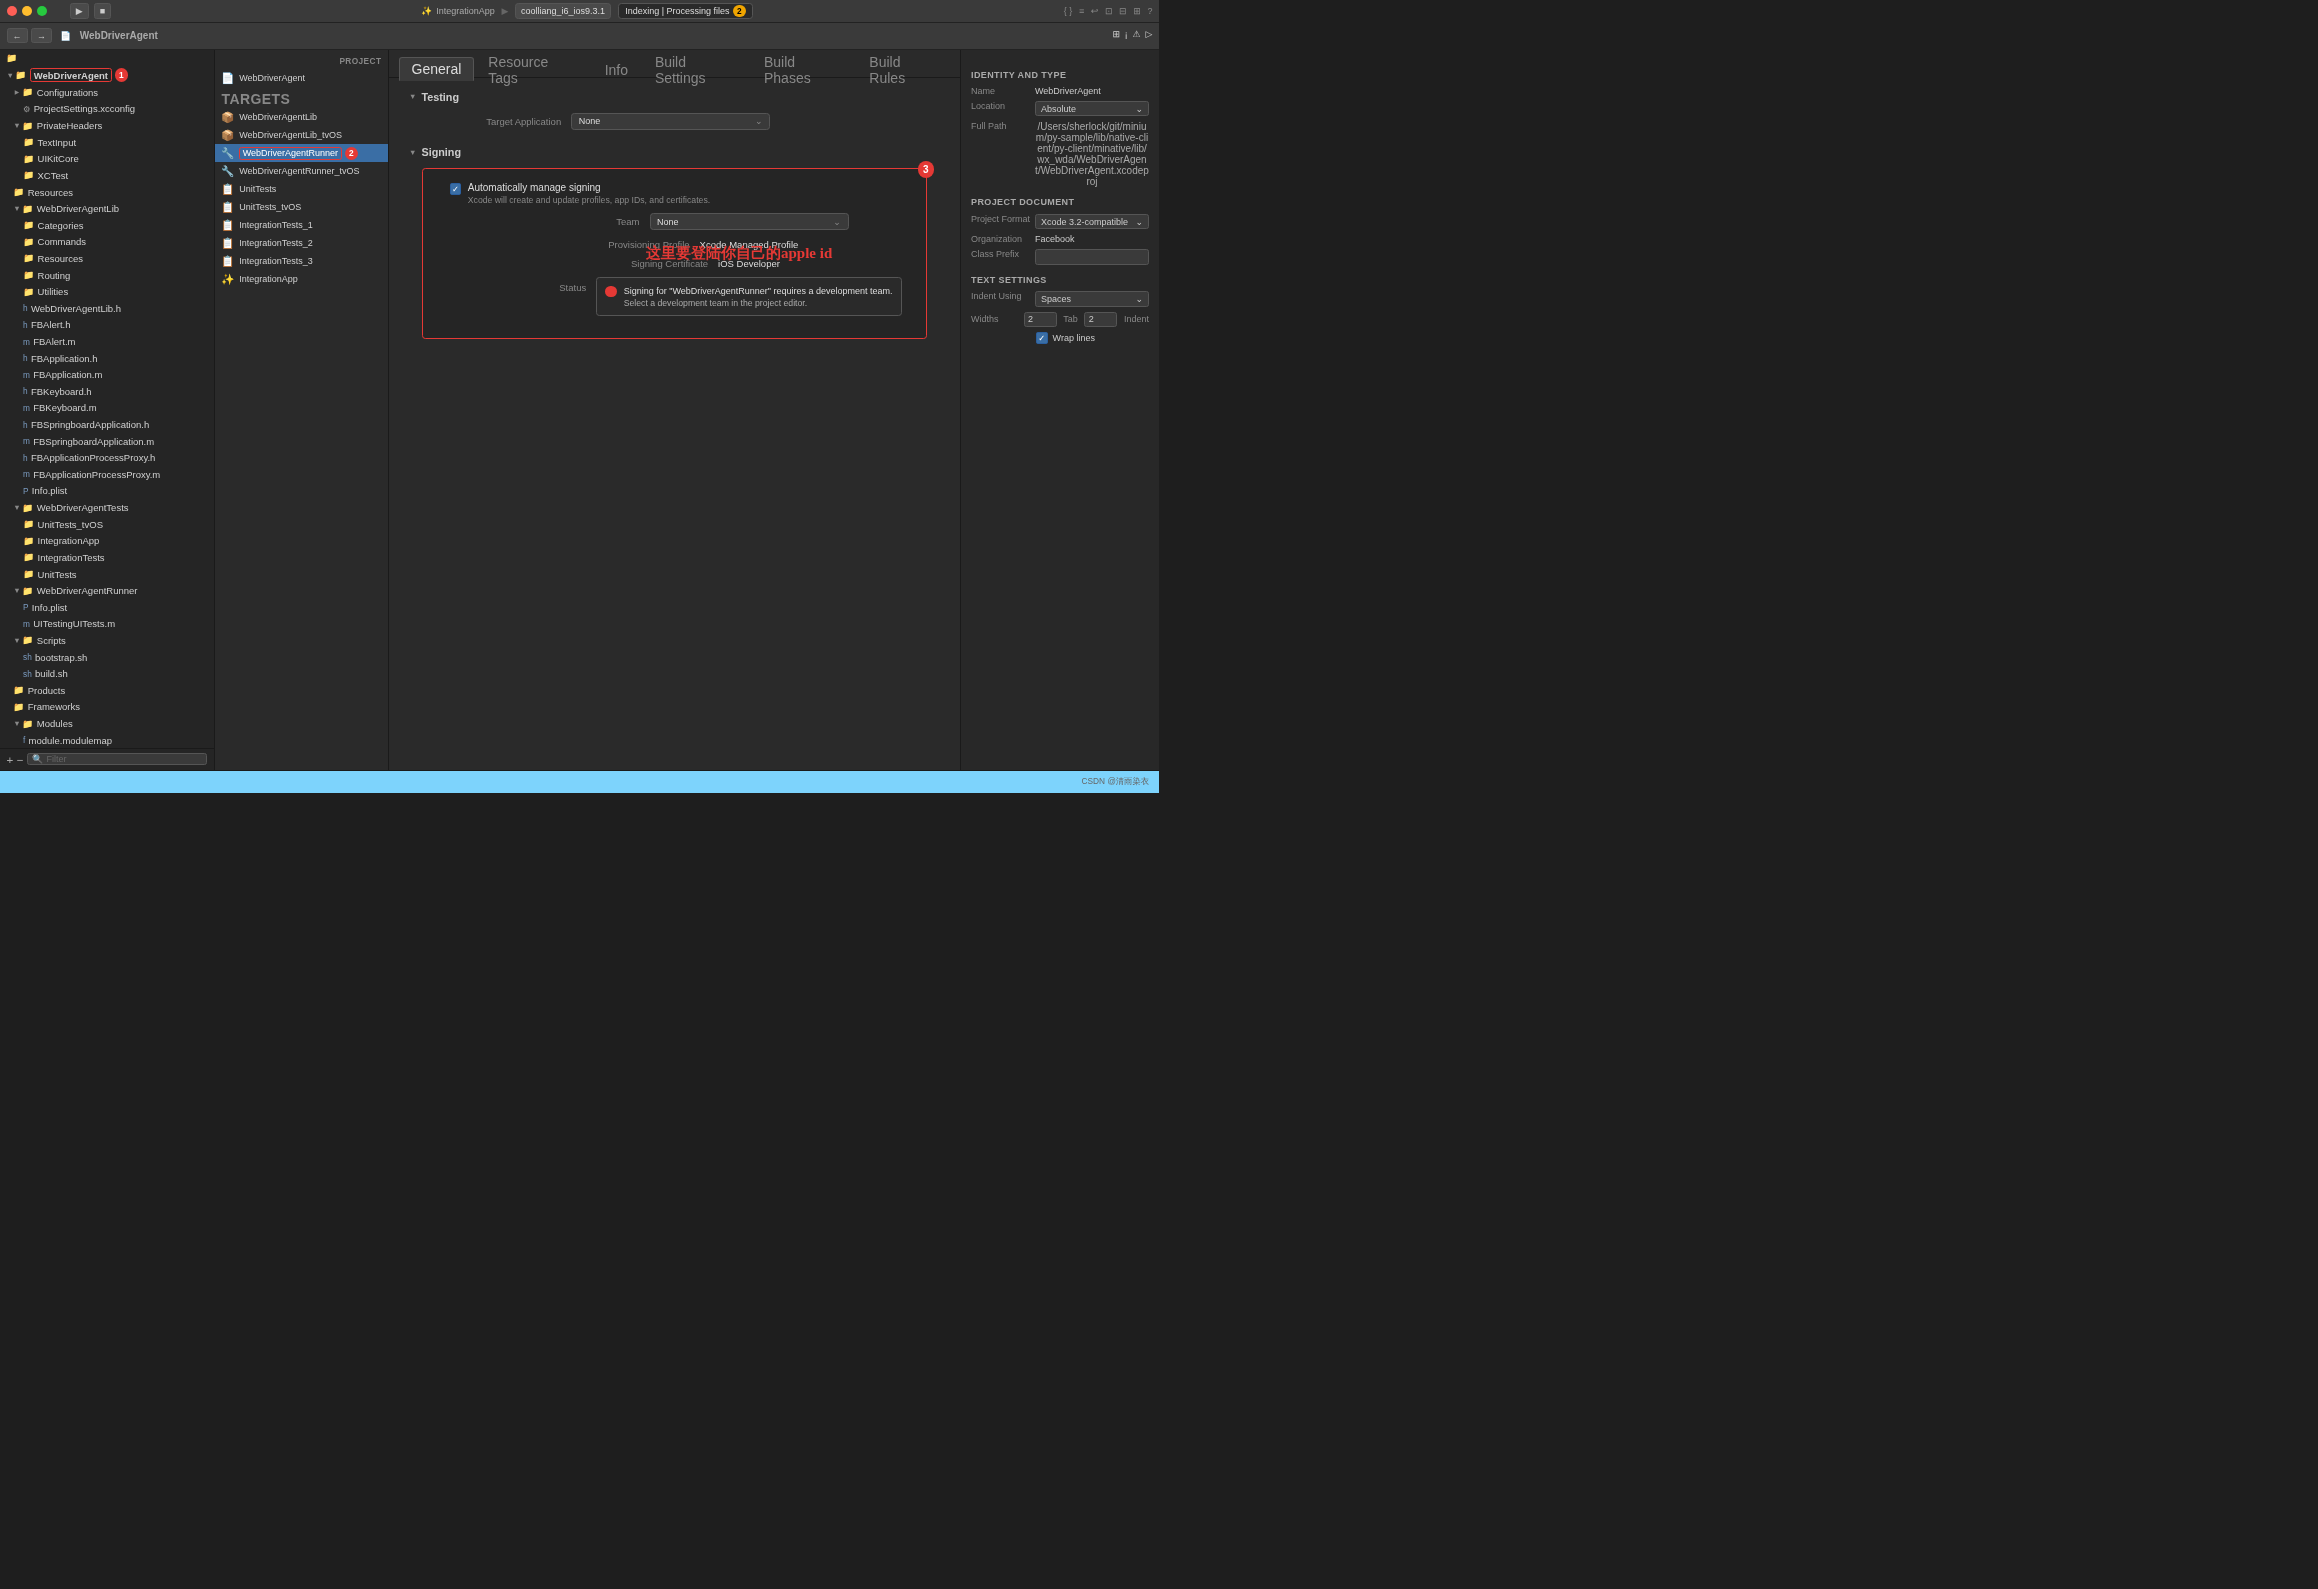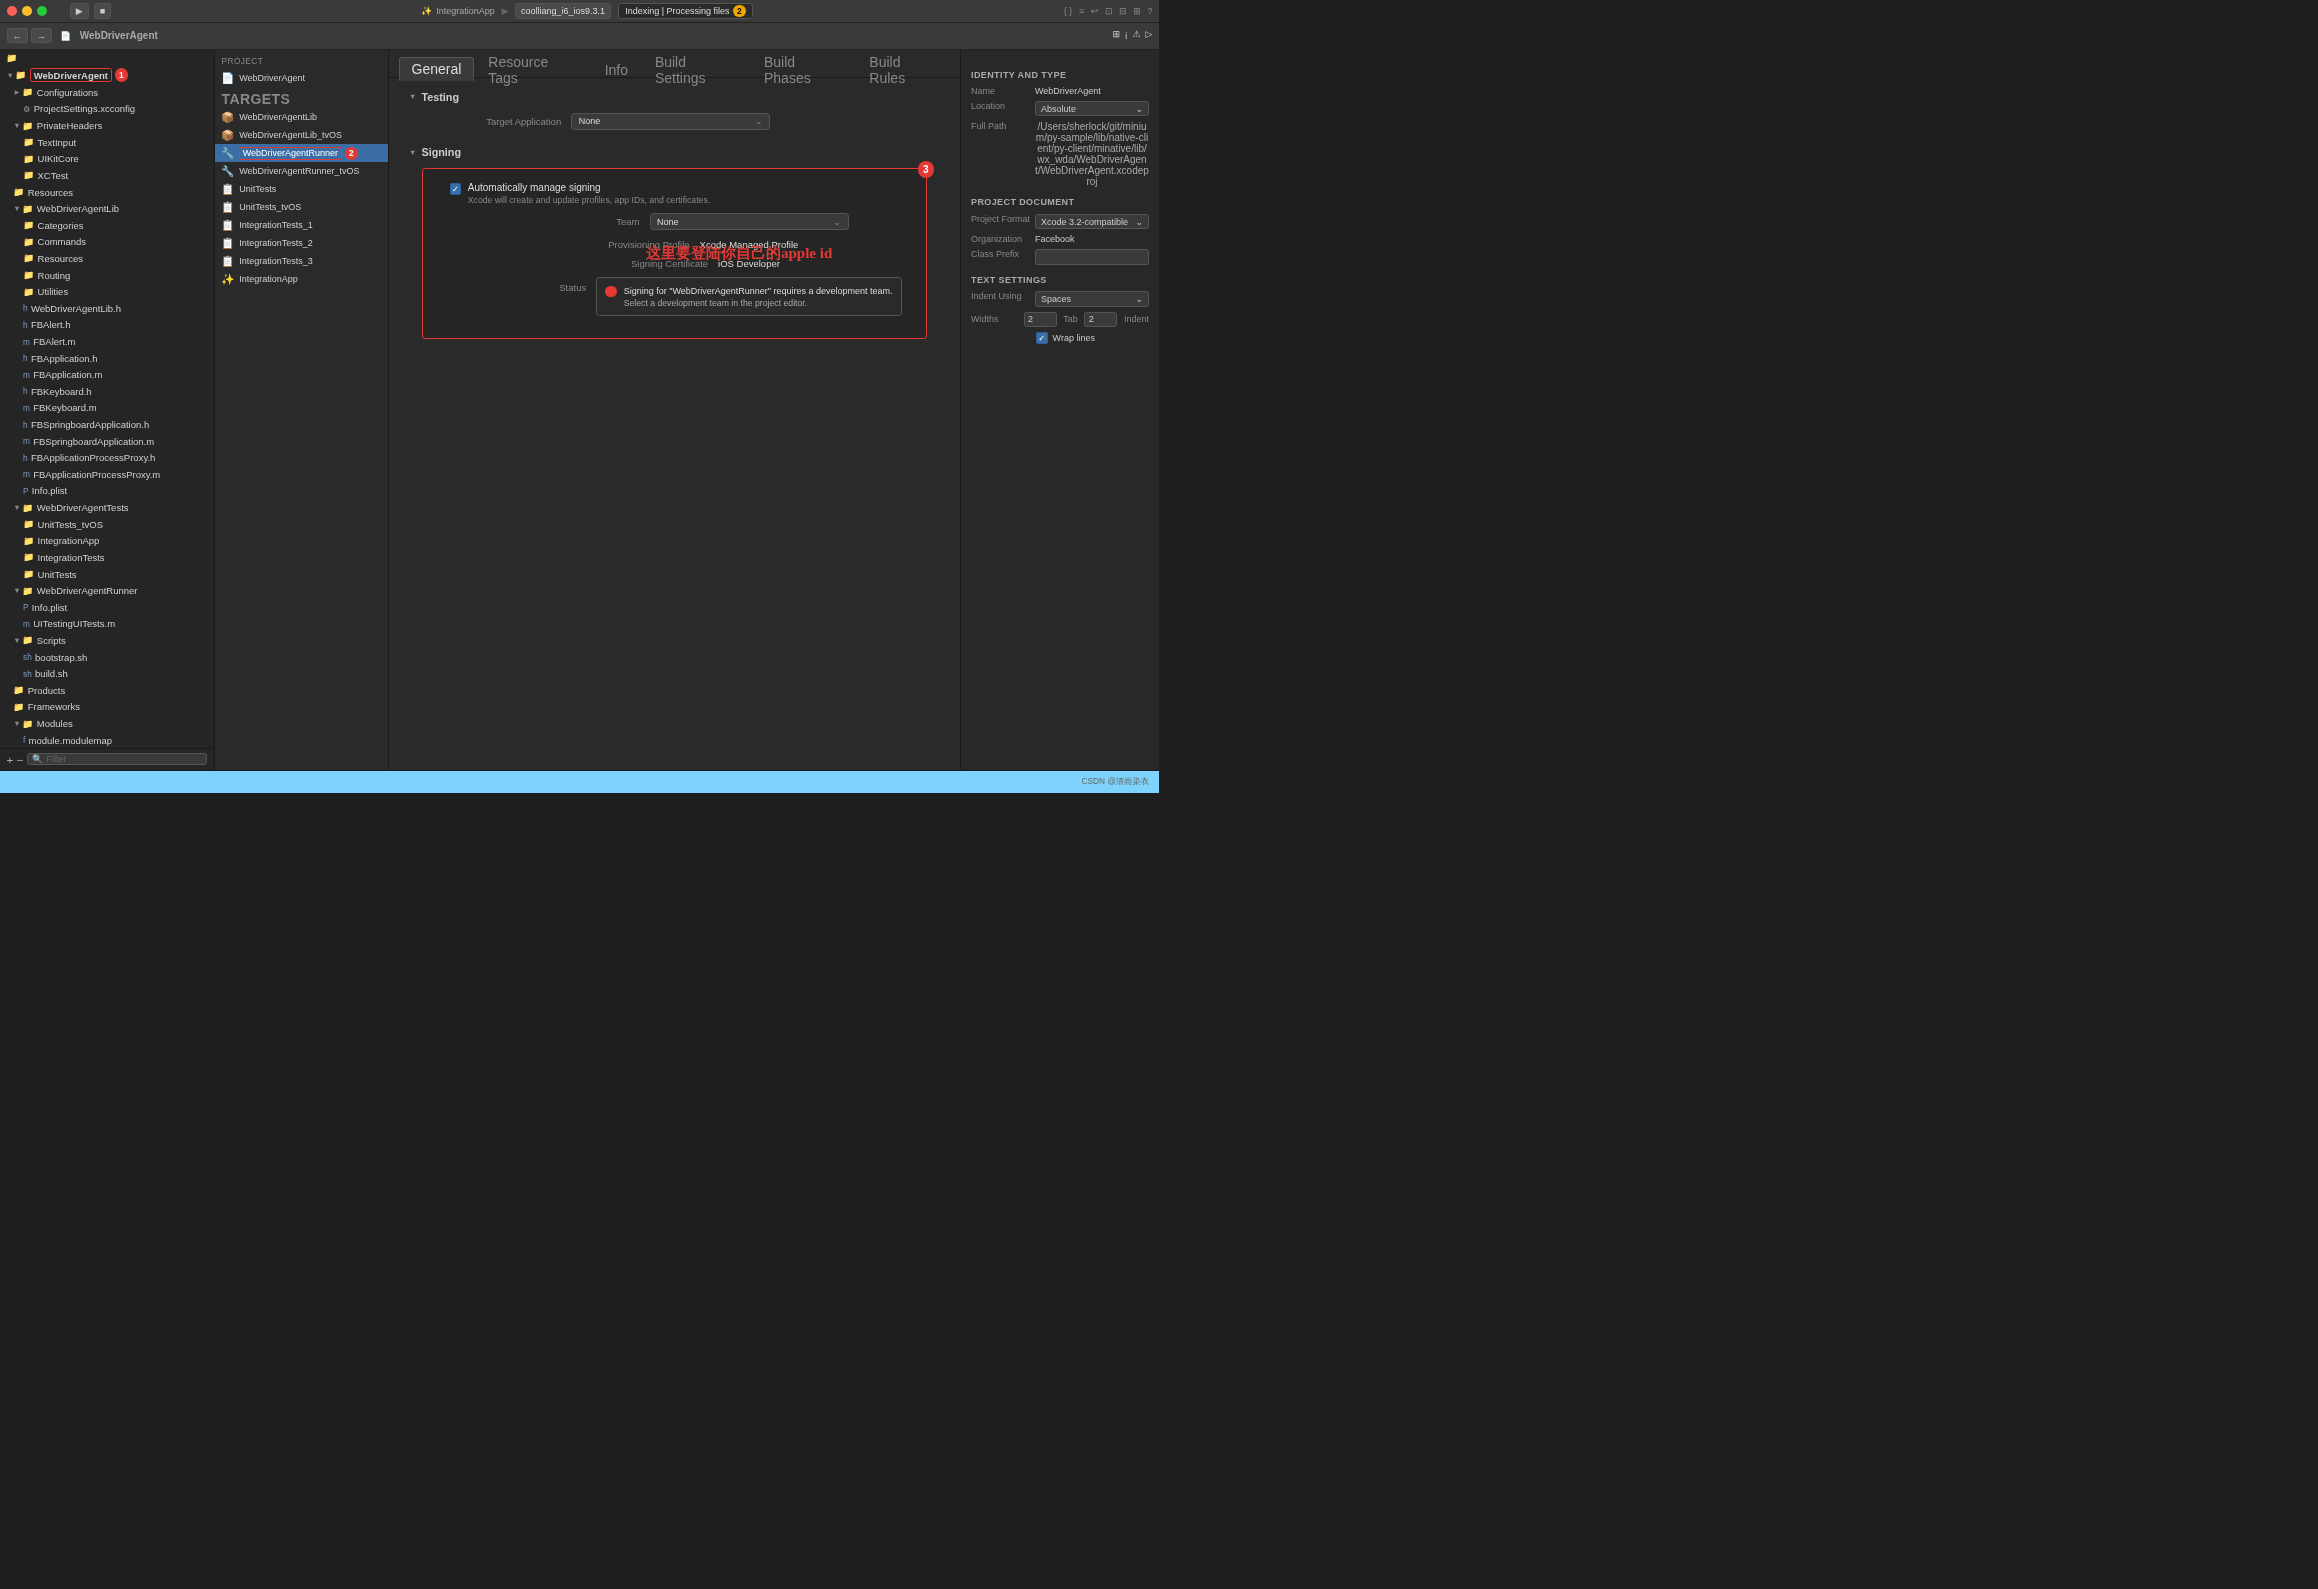--- a/index.html
+++ b/index.html
@@ -162,23 +162,24 @@
     .file-list-panel {
       width: 174px;
       background: #2a2a2a;
       border-right: 0.8px solid #1a1a1a;
       overflow-y: auto;
     }
     .file-list-header {
       padding: 6.6px 6.6px 3.3px;
       font-size: 8.3px;
       color: #888;
-      font-weight: 400;
+      font-weight: 700;
       text-transform: uppercase;
       letter-spacing: 0.4px;
+      text-align: right;
     }
     .file-list-item {
       display: flex;
       align-items: center;
       padding: 1.7px 6.6px;
       height: 18px;
       cursor: pointer;
       font-size: 9px;
     }
     .file-list-item.selected { background: #3a6ea5; color: white; }

